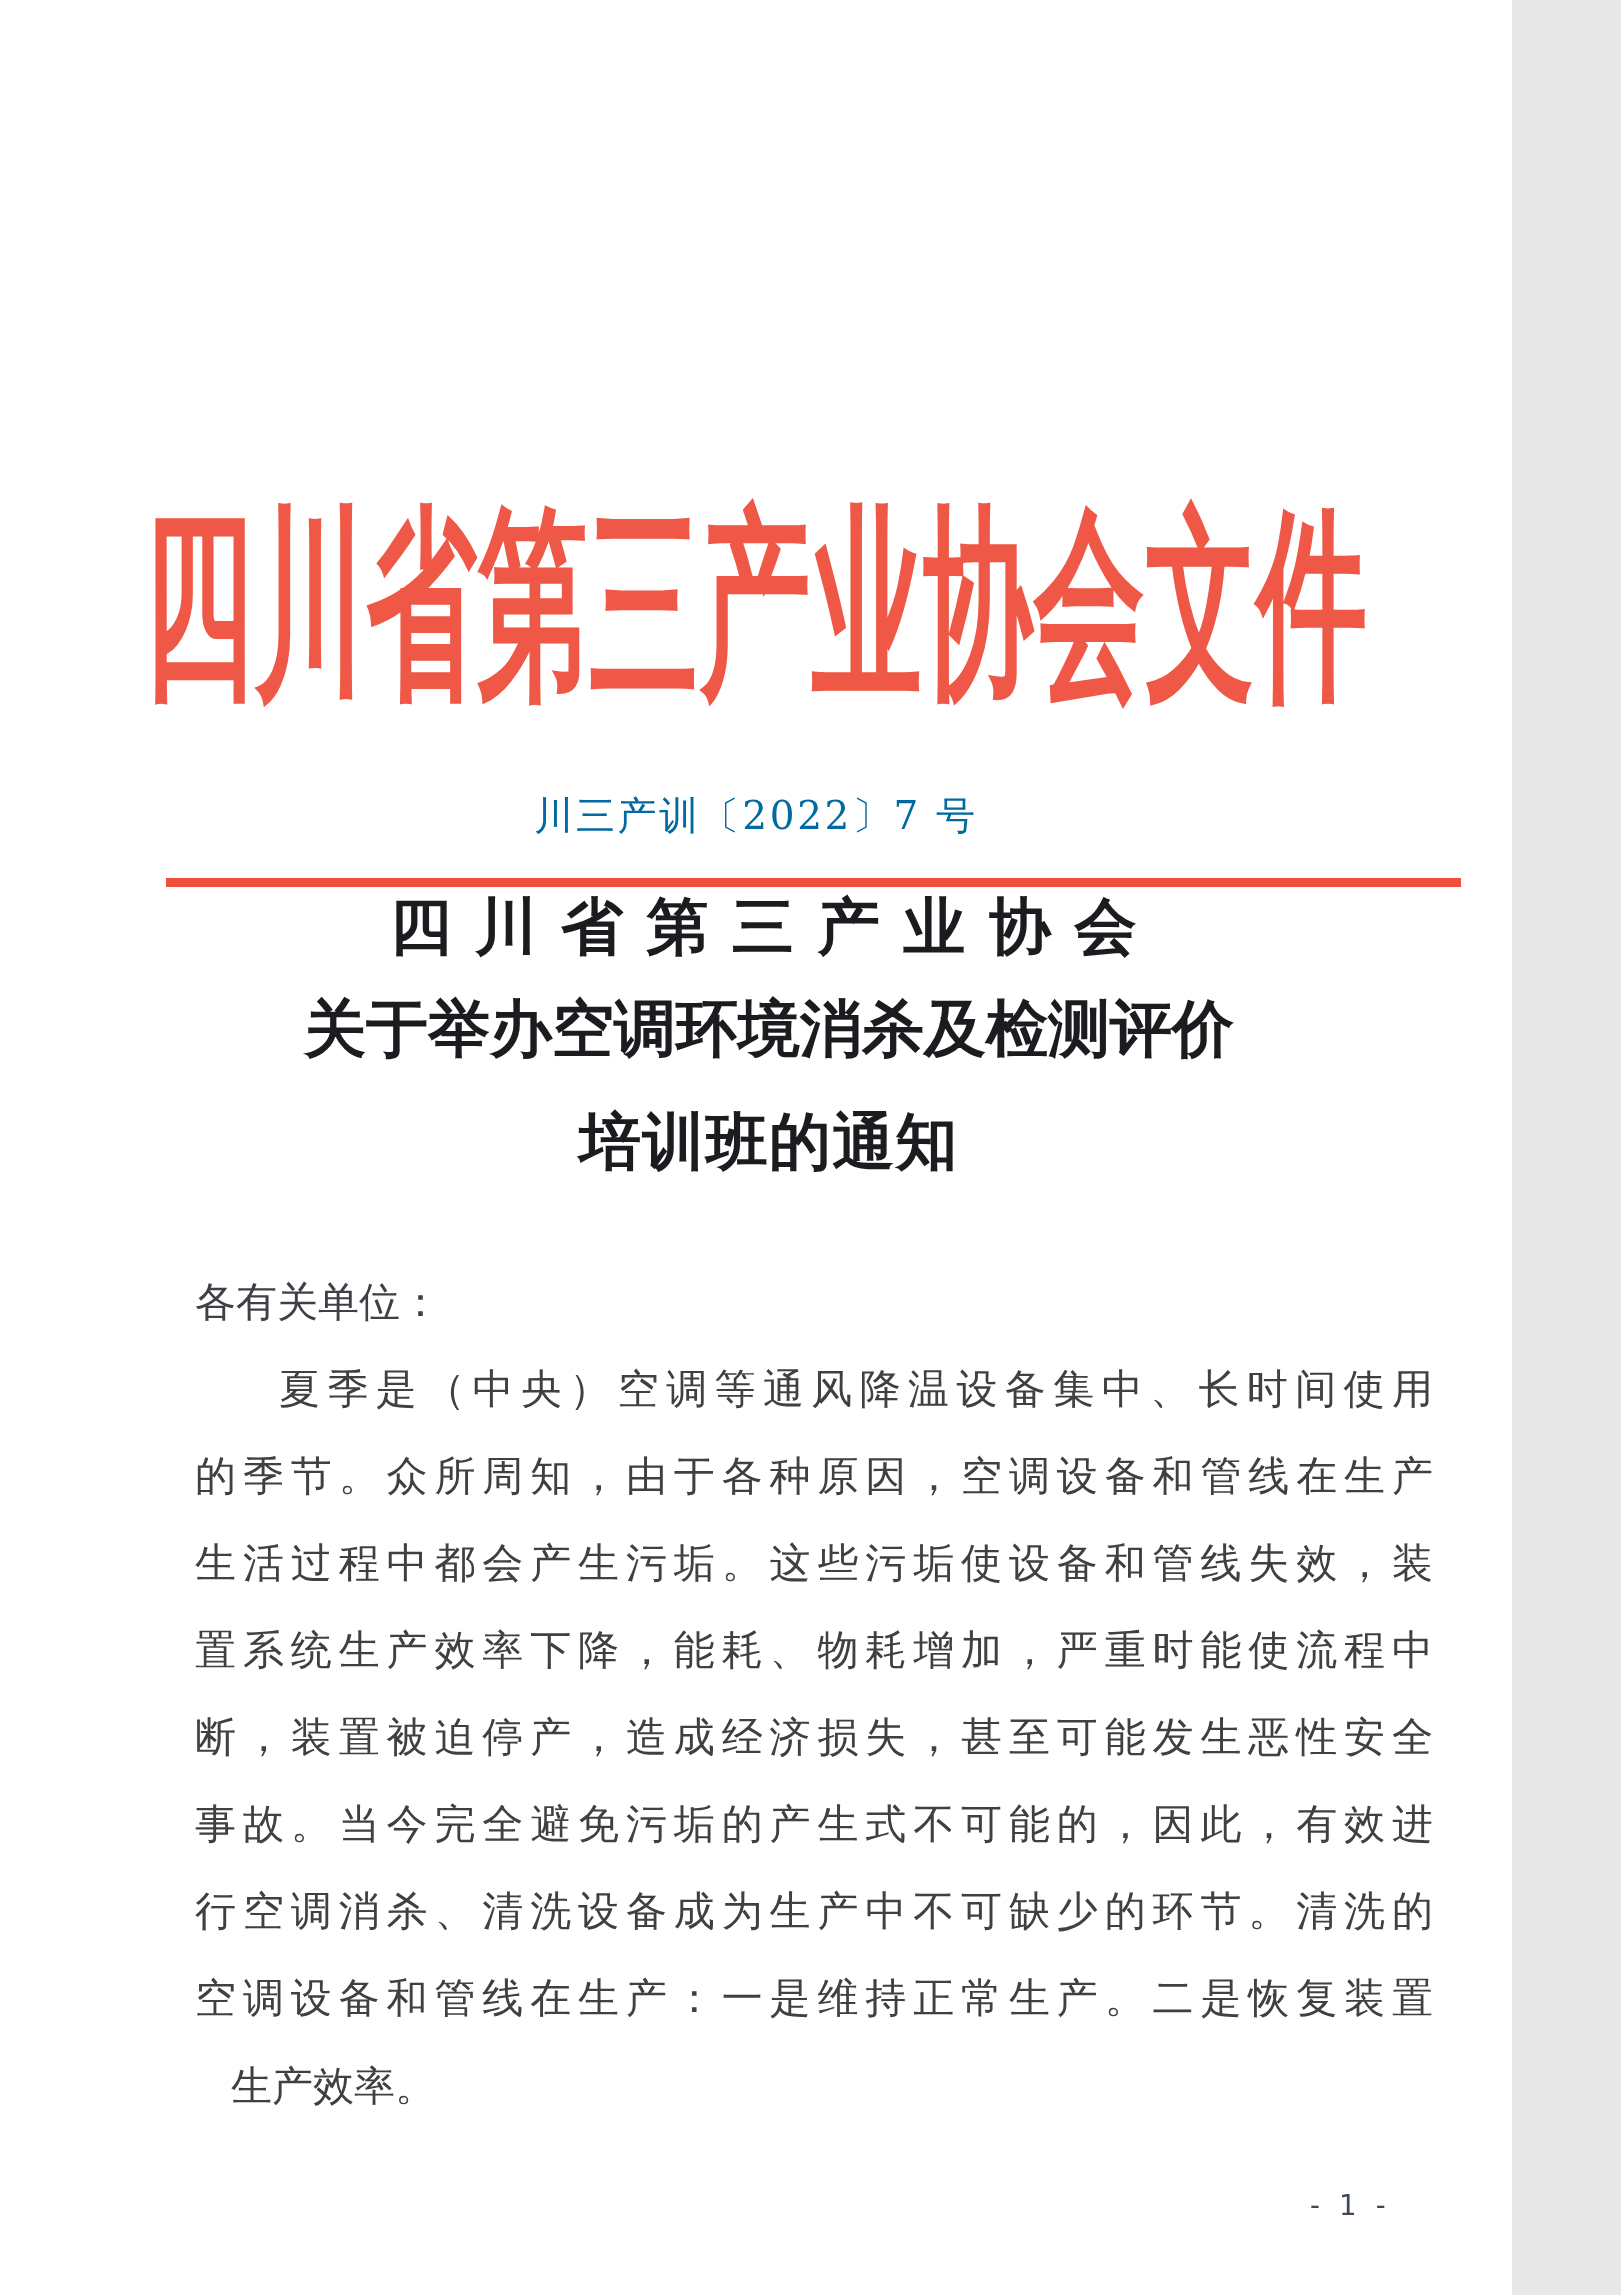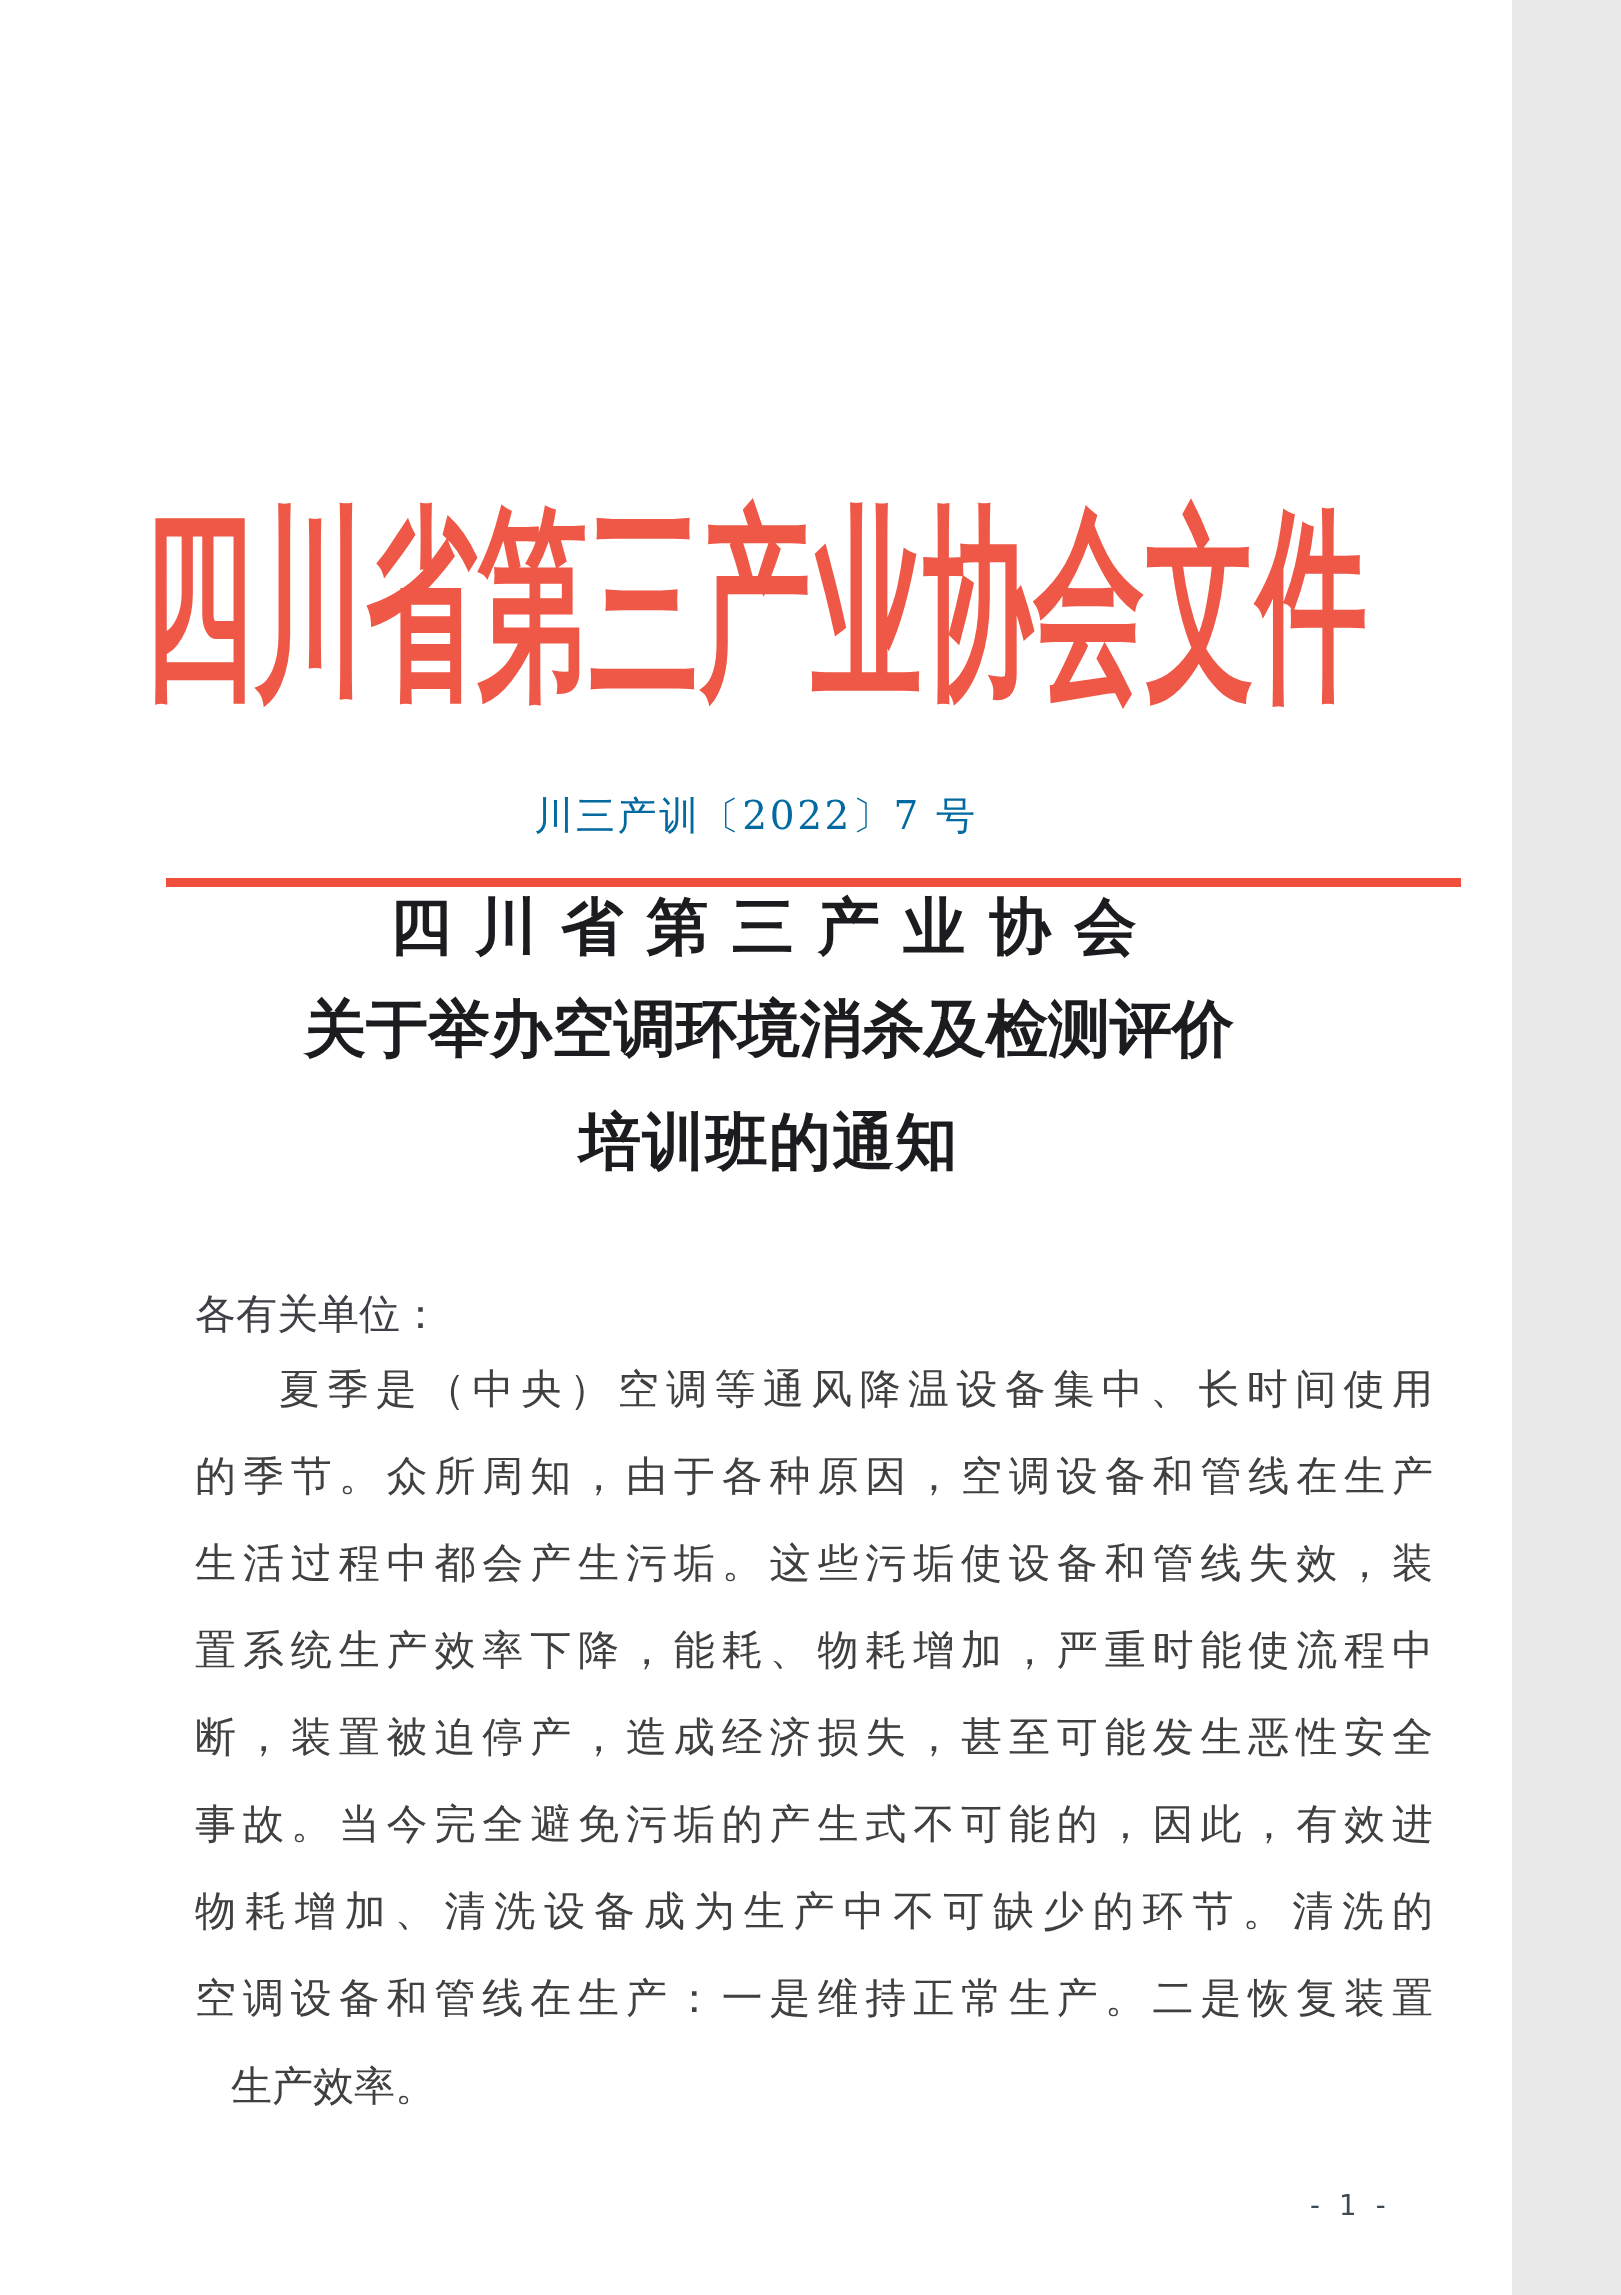--- a/index.html
+++ b/index.html
@@ -68,21 +68,20 @@
   .t1 { top: 880px; letter-spacing: 23.6px; text-indent: 11.8px; }
   .t2 { top: 982px; letter-spacing: 0; }
   .t3 { top: 1095px; letter-spacing: 1.3px; text-align: center; }
 
   .salutation {
     position: absolute;
     left: 195px;
     top: 1275px;
     font-size: 41px;
     color: #3f3f47;
-    margin-top: 12px;
   }
 
   .body-line {
     position: absolute;
     left: 195px;
     width: 1238px;
     font-size: 41px;
     color: #404040;
     text-align: justify;
     text-align-last: justify;
@@ -124,21 +123,21 @@
   <div class="body-line" style="top:1449px">的季节。众所周知，由于各种原因，空调设备和管线在生产</div>
 
   <div class="body-line" style="top:1536px">生活过程中都会产生污垢。这些污垢使设备和管线失效，装</div>
 
   <div class="body-line" style="top:1623px">置系统生产效率下降，能耗、物耗增加，严重时能使流程中</div>
 
   <div class="body-line" style="top:1710px">断，装置被迫停产，造成经济损失，甚至可能发生恶性安全</div>
 
   <div class="body-line" style="top:1797px">事故。当今完全避免污垢的产生式不可能的，因此，有效进</div>
 
-  <div class="body-line" style="top:1884px">物耗增加、清洗设备成为生产中不可缺少的环节。清洗的</div>
+  <div class="body-line" style="top:1884px">行空调消杀、清洗设备成为生产中不可缺少的环节。清洗的</div>
 
   <div class="body-line" style="top:1971px">空调设备和管线在生产：一是维持正常生产。二是恢复装置</div>
 
   <div class="body-line lastline" style="top:2059px">生产效率。</div>
 
   <div class="page-number">- 1 -</div>
 
 </div>
 
 

